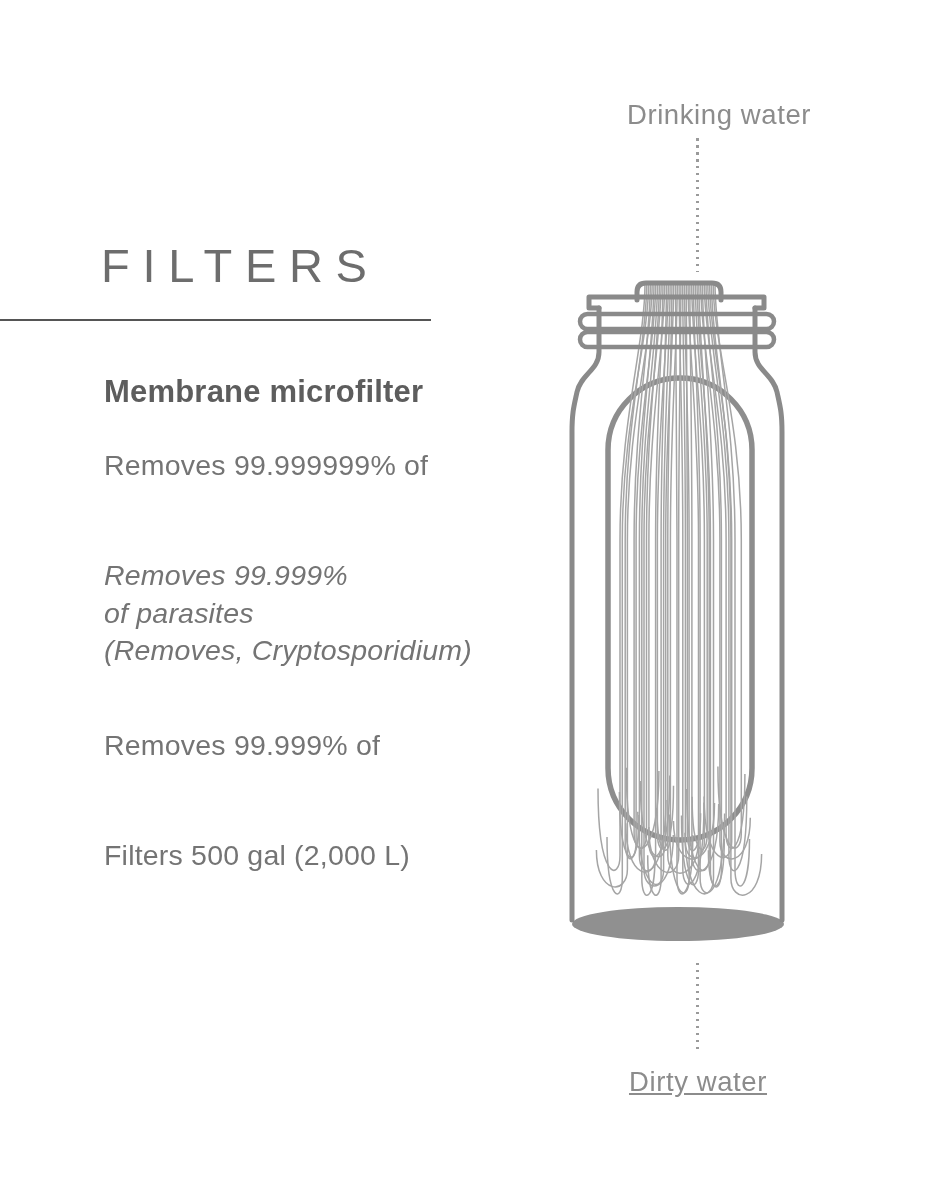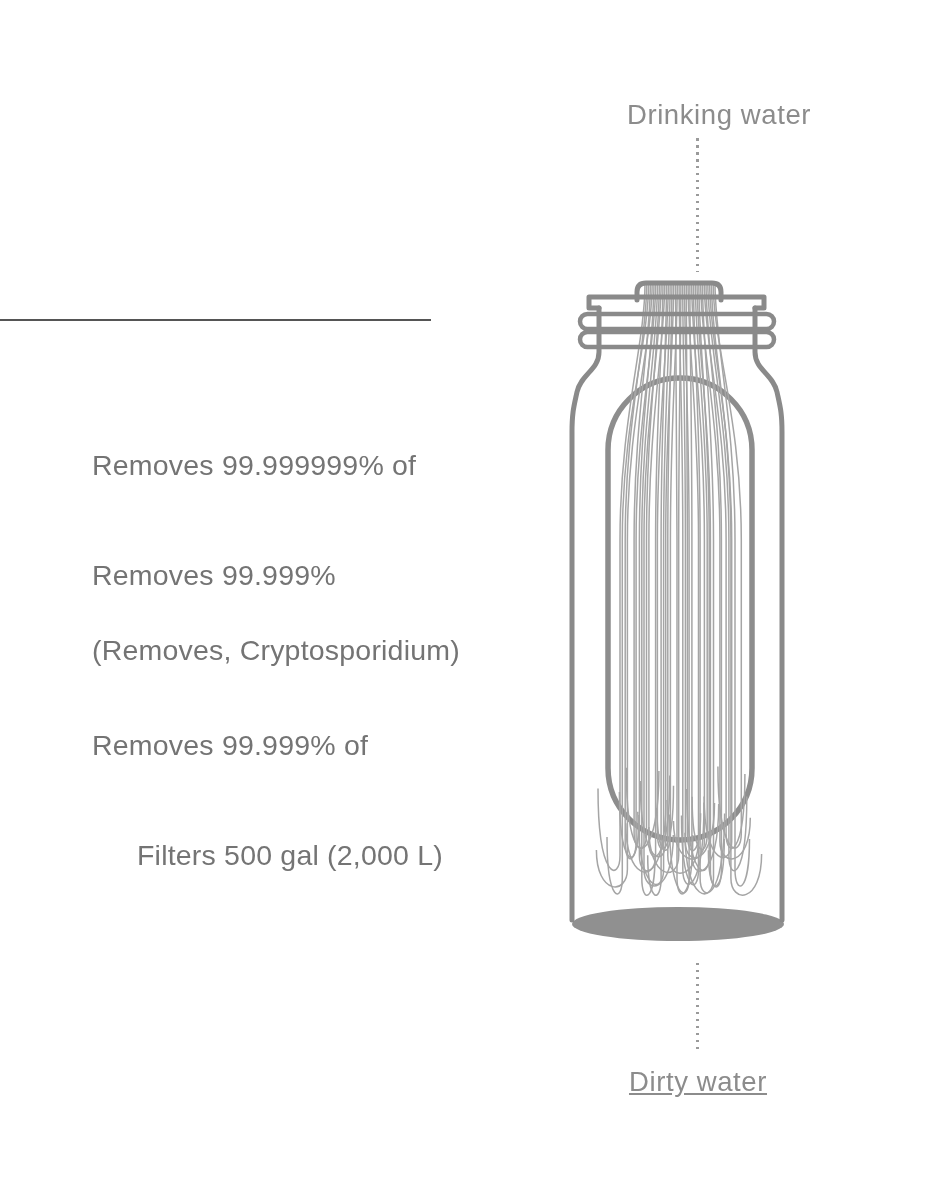--- a/index.html
+++ b/index.html
@@ -54,53 +54,55 @@
     left: 104px; top: 374px;
     font-size: 31px;
     font-weight: 700;
     letter-spacing: 0.2px;
     color: #5d5d5d;
     white-space: nowrap;
   }
 
   .feature {
     position: absolute;
-    left: 92px;
+    left: 104px;
     font-size: 28.5px;
     line-height: 37.5px;
     color: #747474;
     letter-spacing: 0.2px;
     white-space: nowrap;
   }
   .feature.f1 { top: 447px; }
-  .feature.f2 { top: 557px; }
+  .feature.f2 { top: 557px; font-style: italic; }
   .feature.f3 { top: 705px; margin-top: 22px; }
-  .feature.f4 { top: 837px; margin-left: 45px; }
+  .feature.f4 { top: 837px; }
 
   .bottle-svg { position: absolute; left: 0; top: 0; }
   #fibers path { fill: none; stroke: #a5a5a5; stroke-width: 1.5; }
   .outline { fill: none; stroke: #8a8a8a; stroke-width: 5; stroke-linecap: round; stroke-linejoin: round; }
   .ridge   { fill: none; stroke: #8a8a8a; stroke-width: 4.5; }
   .cartridge { fill: none; stroke: #8d8d8d; stroke-width: 5.5; }
   .base { fill: #909090; }
 </style>
 </head>
 <body>
 
 <div class="canvas">
 
   <div class="flow-label top">Drinking water</div>
   <div class="dotted-line top"></div>
 
+  <div class="page-title">FILTERS</div>
   <div class="title-rule"></div>
 
+  <div class="section-subtitle">Membrane microfilter</div>
 
   <p class="feature f1"><span>Removes 99.999999% of</span><br></p>
 
-  <p class="feature f2"><span>Removes 99.999%</span><br><br><span>(Removes, Cryptosporidium)</span></p>
+  <p class="feature f2"><span>Removes 99.999%</span><br><span>of parasites</span><br><span>(Removes, Cryptosporidium)</span></p>
 
   <p class="feature f3"><span>Removes 99.999% of</span><br></p>
 
   <p class="feature f4"><span>Filters 500 gal (2,000 L)</span></p>
 
   <svg class="bottle-svg" width="928" height="1192" viewBox="0 0 928 1192" xmlns="http://www.w3.org/2000/svg">
 
     <rect class="cartridge" x="608" y="378" width="144" height="462" rx="72"></rect>
 
     <ellipse class="base" cx="678" cy="924" rx="106" ry="17"></ellipse>

